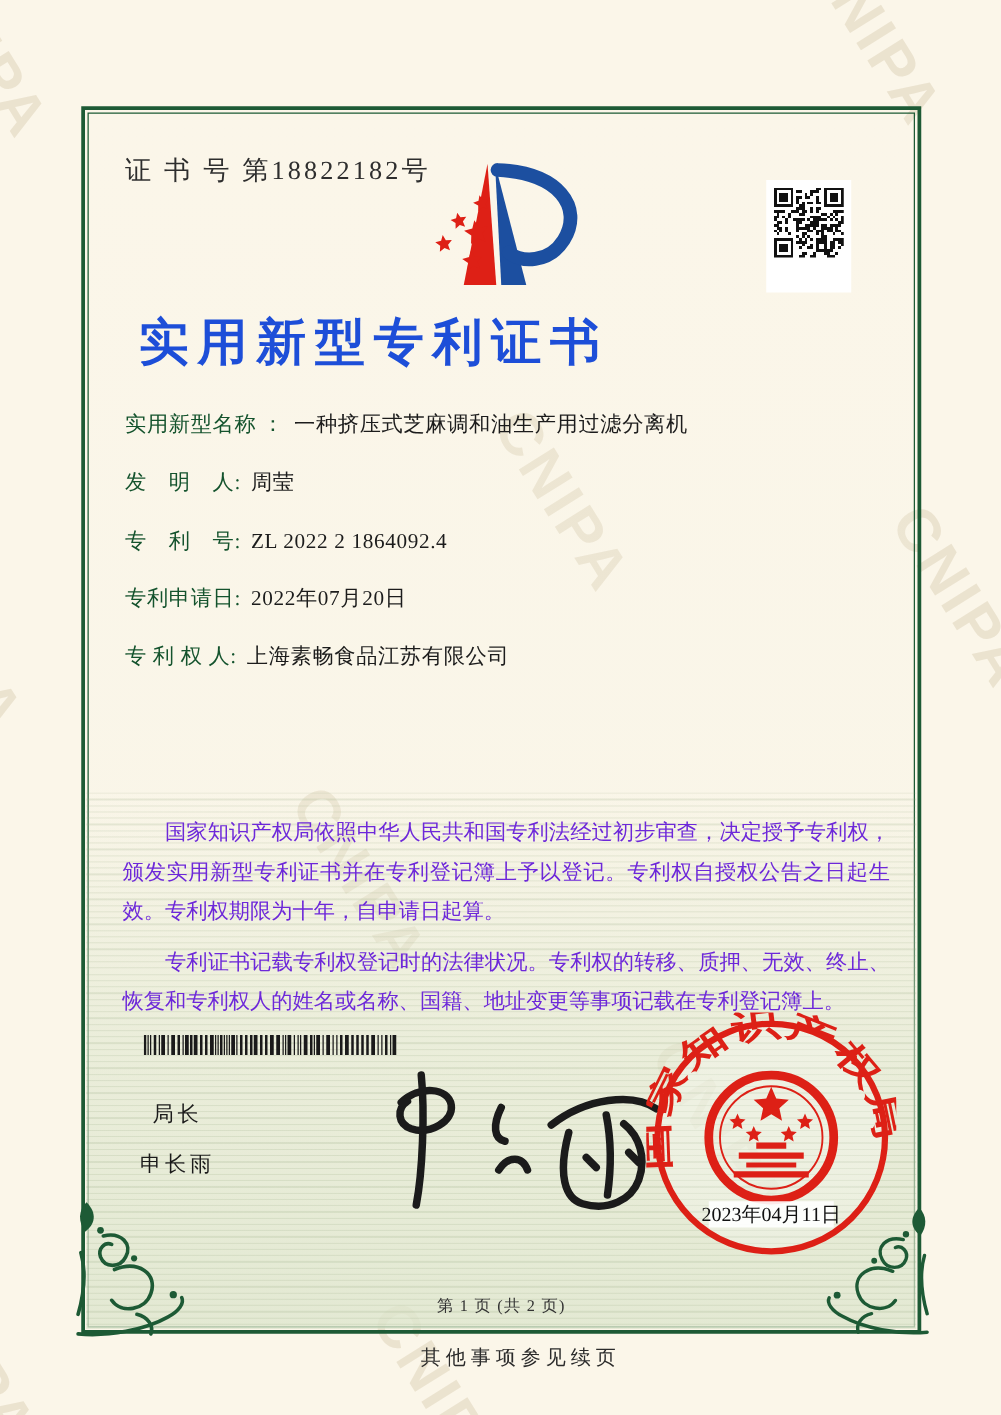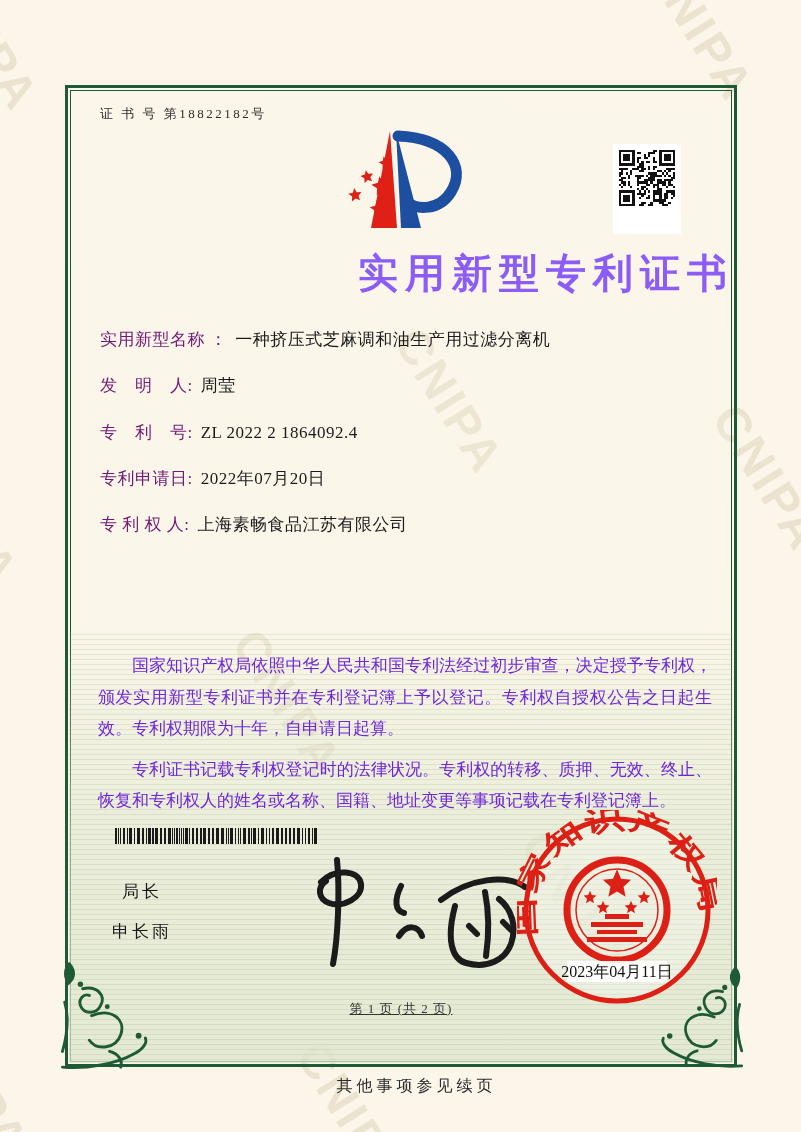--- a/index.html
+++ b/index.html
@@ -37,53 +37,53 @@
   }
   .stripes {
     position:absolute; left:1px; right:1px; bottom:1px; height:44%;
     background:
       repeating-linear-gradient(180deg, rgba(148,168,128,0.20) 0 1px, rgba(255,255,255,0) 1px 5px),
       linear-gradient(180deg, rgba(228,234,214,0) 0%, rgba(223,231,207,0.55) 45%, rgba(220,229,204,0.75) 100%);
     pointer-events:none;
   }
   
   .cert-no {
-    position:absolute; left:32px; top:17px;
-    font-size:13px; letter-spacing:2.5px; color:#2e2e2e;
+    position:absolute; left:32px; top:34px;
+    font-size:21px; letter-spacing:2.5px; color:#2e2e2e;
   }
   .logo { position:absolute; left:267px; top:38px; width:155px; height:115px; }
   .qr-box {
     position:absolute; left:545px; top:56px; width:68px; height:90px;
     background:#fff; padding:6px;
   }
   .title {
     position:absolute; left:0; top:158px; width:100%;
-    text-align:right; font-size:40px; font-weight:700;
-    letter-spacing:7px; color:#8b5cf6;
+    text-align:left; font-size:40px; font-weight:700;
+    letter-spacing:7px; color:#1d4ed8;padding-left:43px;
   }
   
   .fields { position:absolute; left:32px; top:240px; width:615px; font-size:17px; }
   .f-row { height:46.3px; white-space:nowrap; letter-spacing:0.5px; }
-  .f-label { color:#701a75; }
+  .f-label { color:#14532d; }
   .f-value { margin-left:8px; color:#1c1c1c; }
   .f-col2 { margin-left:74px; }
   
   .paras { position:absolute; left:30px; top:562px; width:614px; }
   .paras p {
     font-size:17px; line-height:31.5px; text-indent:2em;
     text-align:justify; color:#6d28d9; margin-bottom:9px;
     font-family:"Liberation Serif","DejaVu Serif",serif;
   }
   
   .barcode { position:absolute; left:47px; top:740px; width:205px; height:16px; }
   .signer { position:absolute; left:44px; top:792px; font-family:"Liberation Sans","DejaVu Sans",sans-serif; font-size:17px; letter-spacing:3px; color:#1a1a1a;text-align:center; }
   .signer div { margin-bottom:17px; }
   .signature { position:absolute; left:215px; top:760px; }
   .seal { position:absolute; left:449px; top:722px; }
-  .page-num { position:absolute; left:0; top:912px; width:100%; text-align:center; font-size:13px; letter-spacing:1px; color:#333;text-decoration:underline; }
+  .page-num { position:absolute; left:0; top:948px; width:100%; text-align:center; font-size:13px; letter-spacing:1px; color:#333; }
   .footer-note {
     position:absolute; left:16px; top:1076px; width:100%;
     text-align:center; font-size:16px; letter-spacing:4px; color:#2b2b2b;
   }
   .ornament { position:absolute; pointer-events:none; }
   .orn-left  { left:-10px; bottom:-8px; }
   .orn-right { right:-12px; bottom:-6px; transform:scaleX(-1); }
 </style>
 </head>
 <body>

